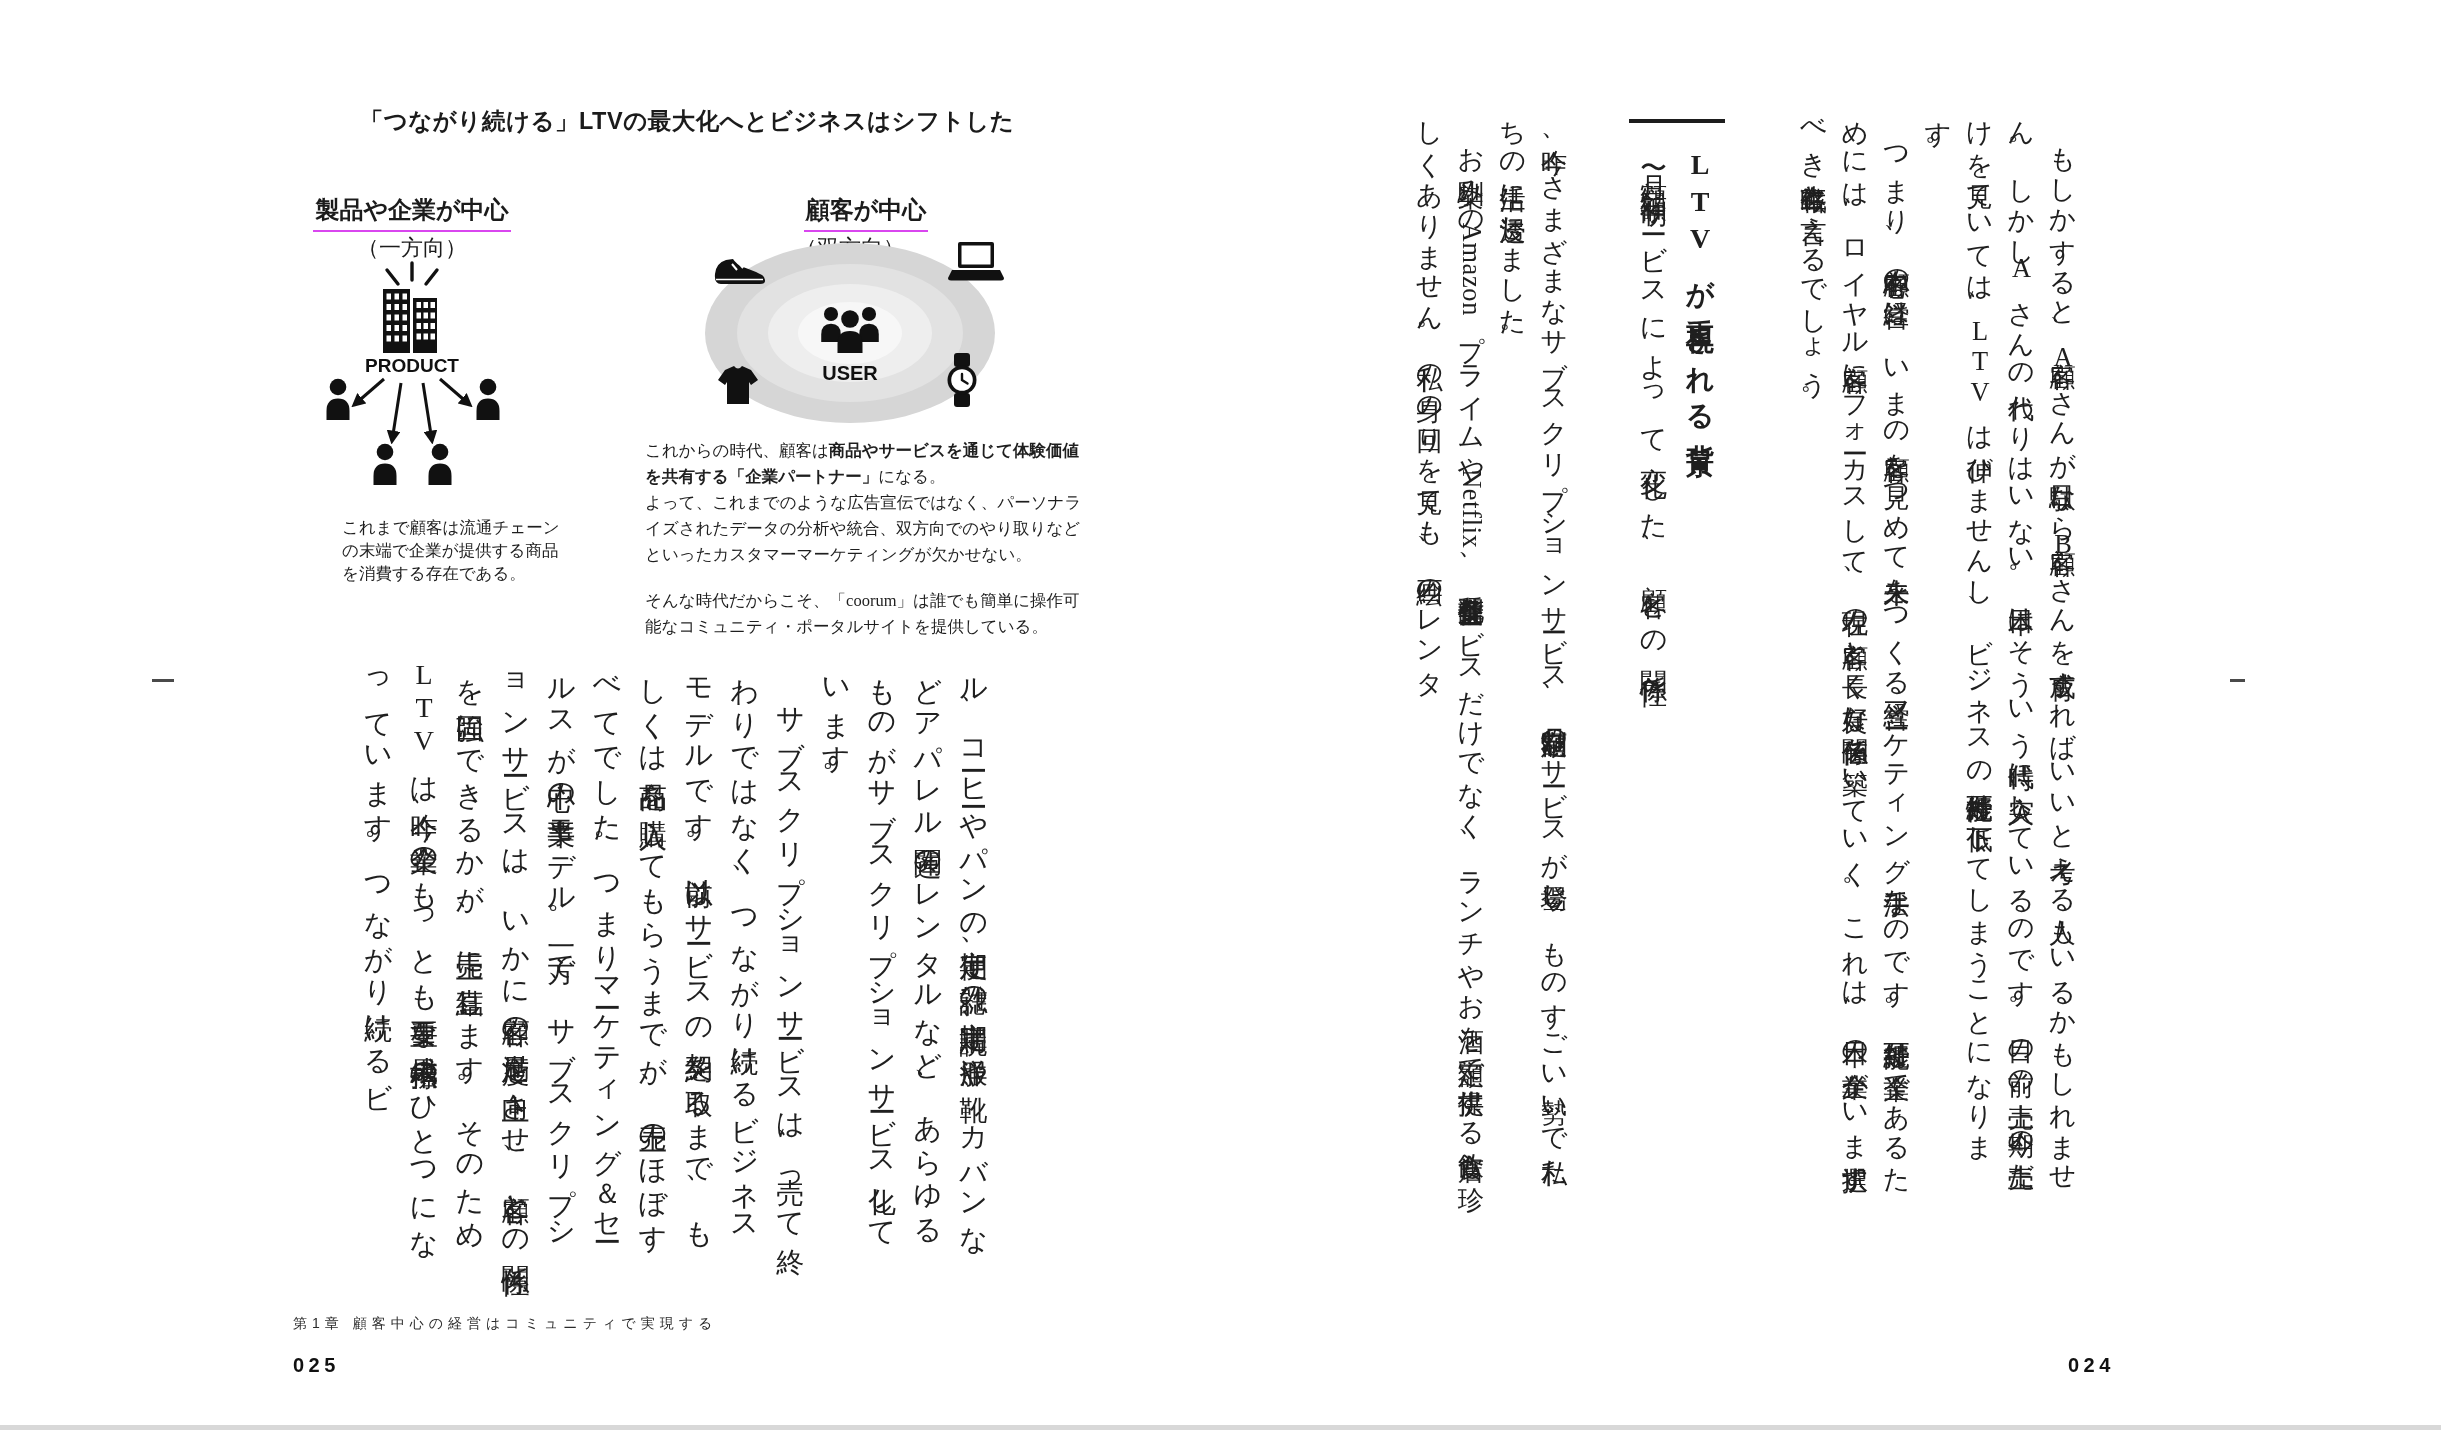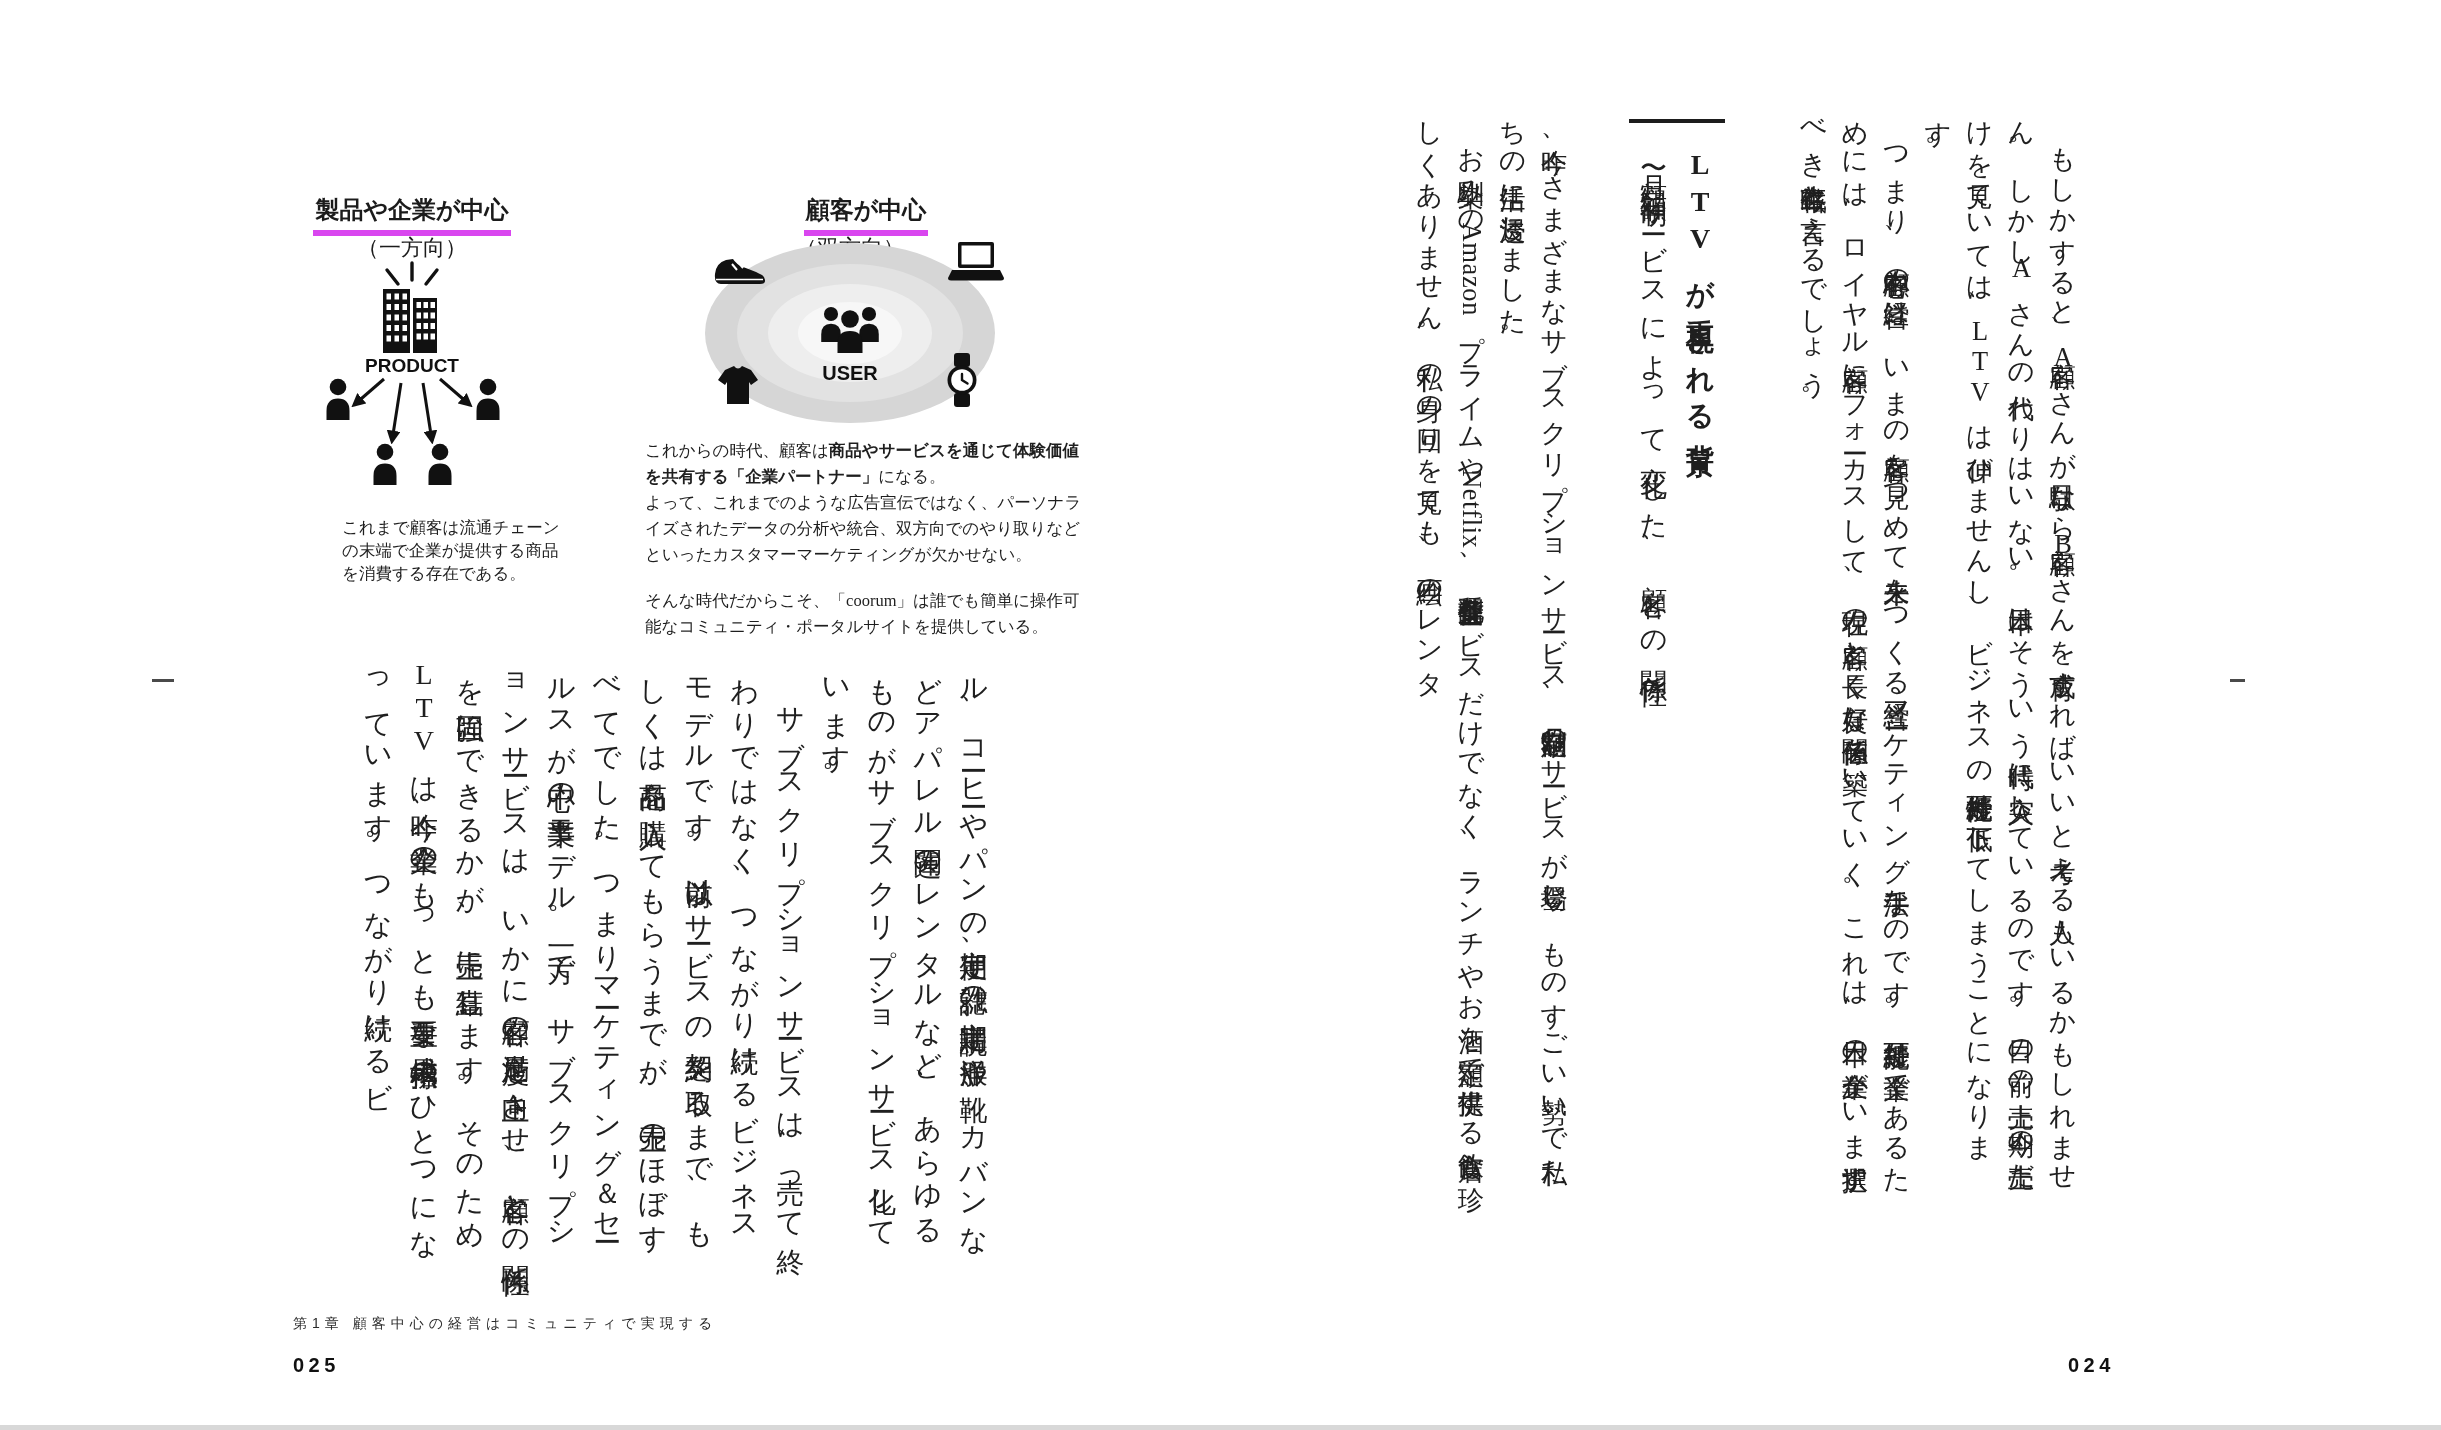--- a/index.html
+++ b/index.html
@@ -26,21 +26,21 @@
                  height:3.5px;background:#1d1d1d;}
   .h-title{font-size:28px;font-weight:600;}
   .h-sub{font-size:27px;}
 
   
   .gothic{font-family:"Liberation Sans","DejaVu Sans",sans-serif;}
   #figure-title{position:absolute;left:337px;top:105px;width:700px;text-align:center;
                 font-weight:700;font-size:23.5px;line-height:33px;letter-spacing:0.5px;color:#1b1b1b;}
   .model-heading{position:absolute;width:300px;text-align:center;top:194px;
                  font-weight:700;font-size:24px;color:#1b1b1b;}
-  .model-heading span{display:inline-block;border-bottom:6px solid #d946ef;padding:0 2px 4px 2px;}
+  .model-heading span{display:inline-block;border-bottom:2px solid #d946ef;padding:0 2px 4px 2px;}
   #product-heading{left:262px;}
   #user-heading{left:716px;font-family:Liberation Mono, monospace;}
   .model-direction{position:absolute;width:300px;text-align:center;top:233px;
                    font-size:22px;color:#1b1b1b;}
   #product-direction{left:262px;}
   #user-direction{left:700px;}
   #product-svg{position:absolute;left:300px;top:255px;}
   #user-svg{position:absolute;left:660px;top:228px;}
 
   .fig-caption{position:absolute;font-size:16.5px;line-height:23px;color:#1e1e1e;}
@@ -65,20 +65,21 @@
   #scan-edge{position:absolute;left:0;bottom:0;width:100%;height:5px;background:#d8d8d8;}
 
   svg text{font-family:"Liberation Sans","DejaVu Sans",sans-serif;}
 </style>
 </head>
 <body>
 
 <section data-name="left-page">
 
   <div id="figure-title" class="gothic" data-name="figure-title">
+    <div data-name="figure-title-line2">「つながり続ける」LTVの最大化へとビジネスはシフトした</div>
   </div>
 
   <div id="product-heading" class="model-heading gothic" data-name="product-model-heading">
     <span>製品や企業が中心</span>
   </div>
   <div id="product-direction" class="model-direction gothic" data-name="product-model-direction">（一方向）</div>
 
   <svg id="product-svg" data-name="product-model-diagram" width="230" height="250" viewBox="0 0 230 250">
     <defs>
       <marker id="ah" viewBox="0 0 10 10" refX="7.5" refY="5" markerWidth="4.6" markerHeight="4.6" orient="auto-start-reverse">

